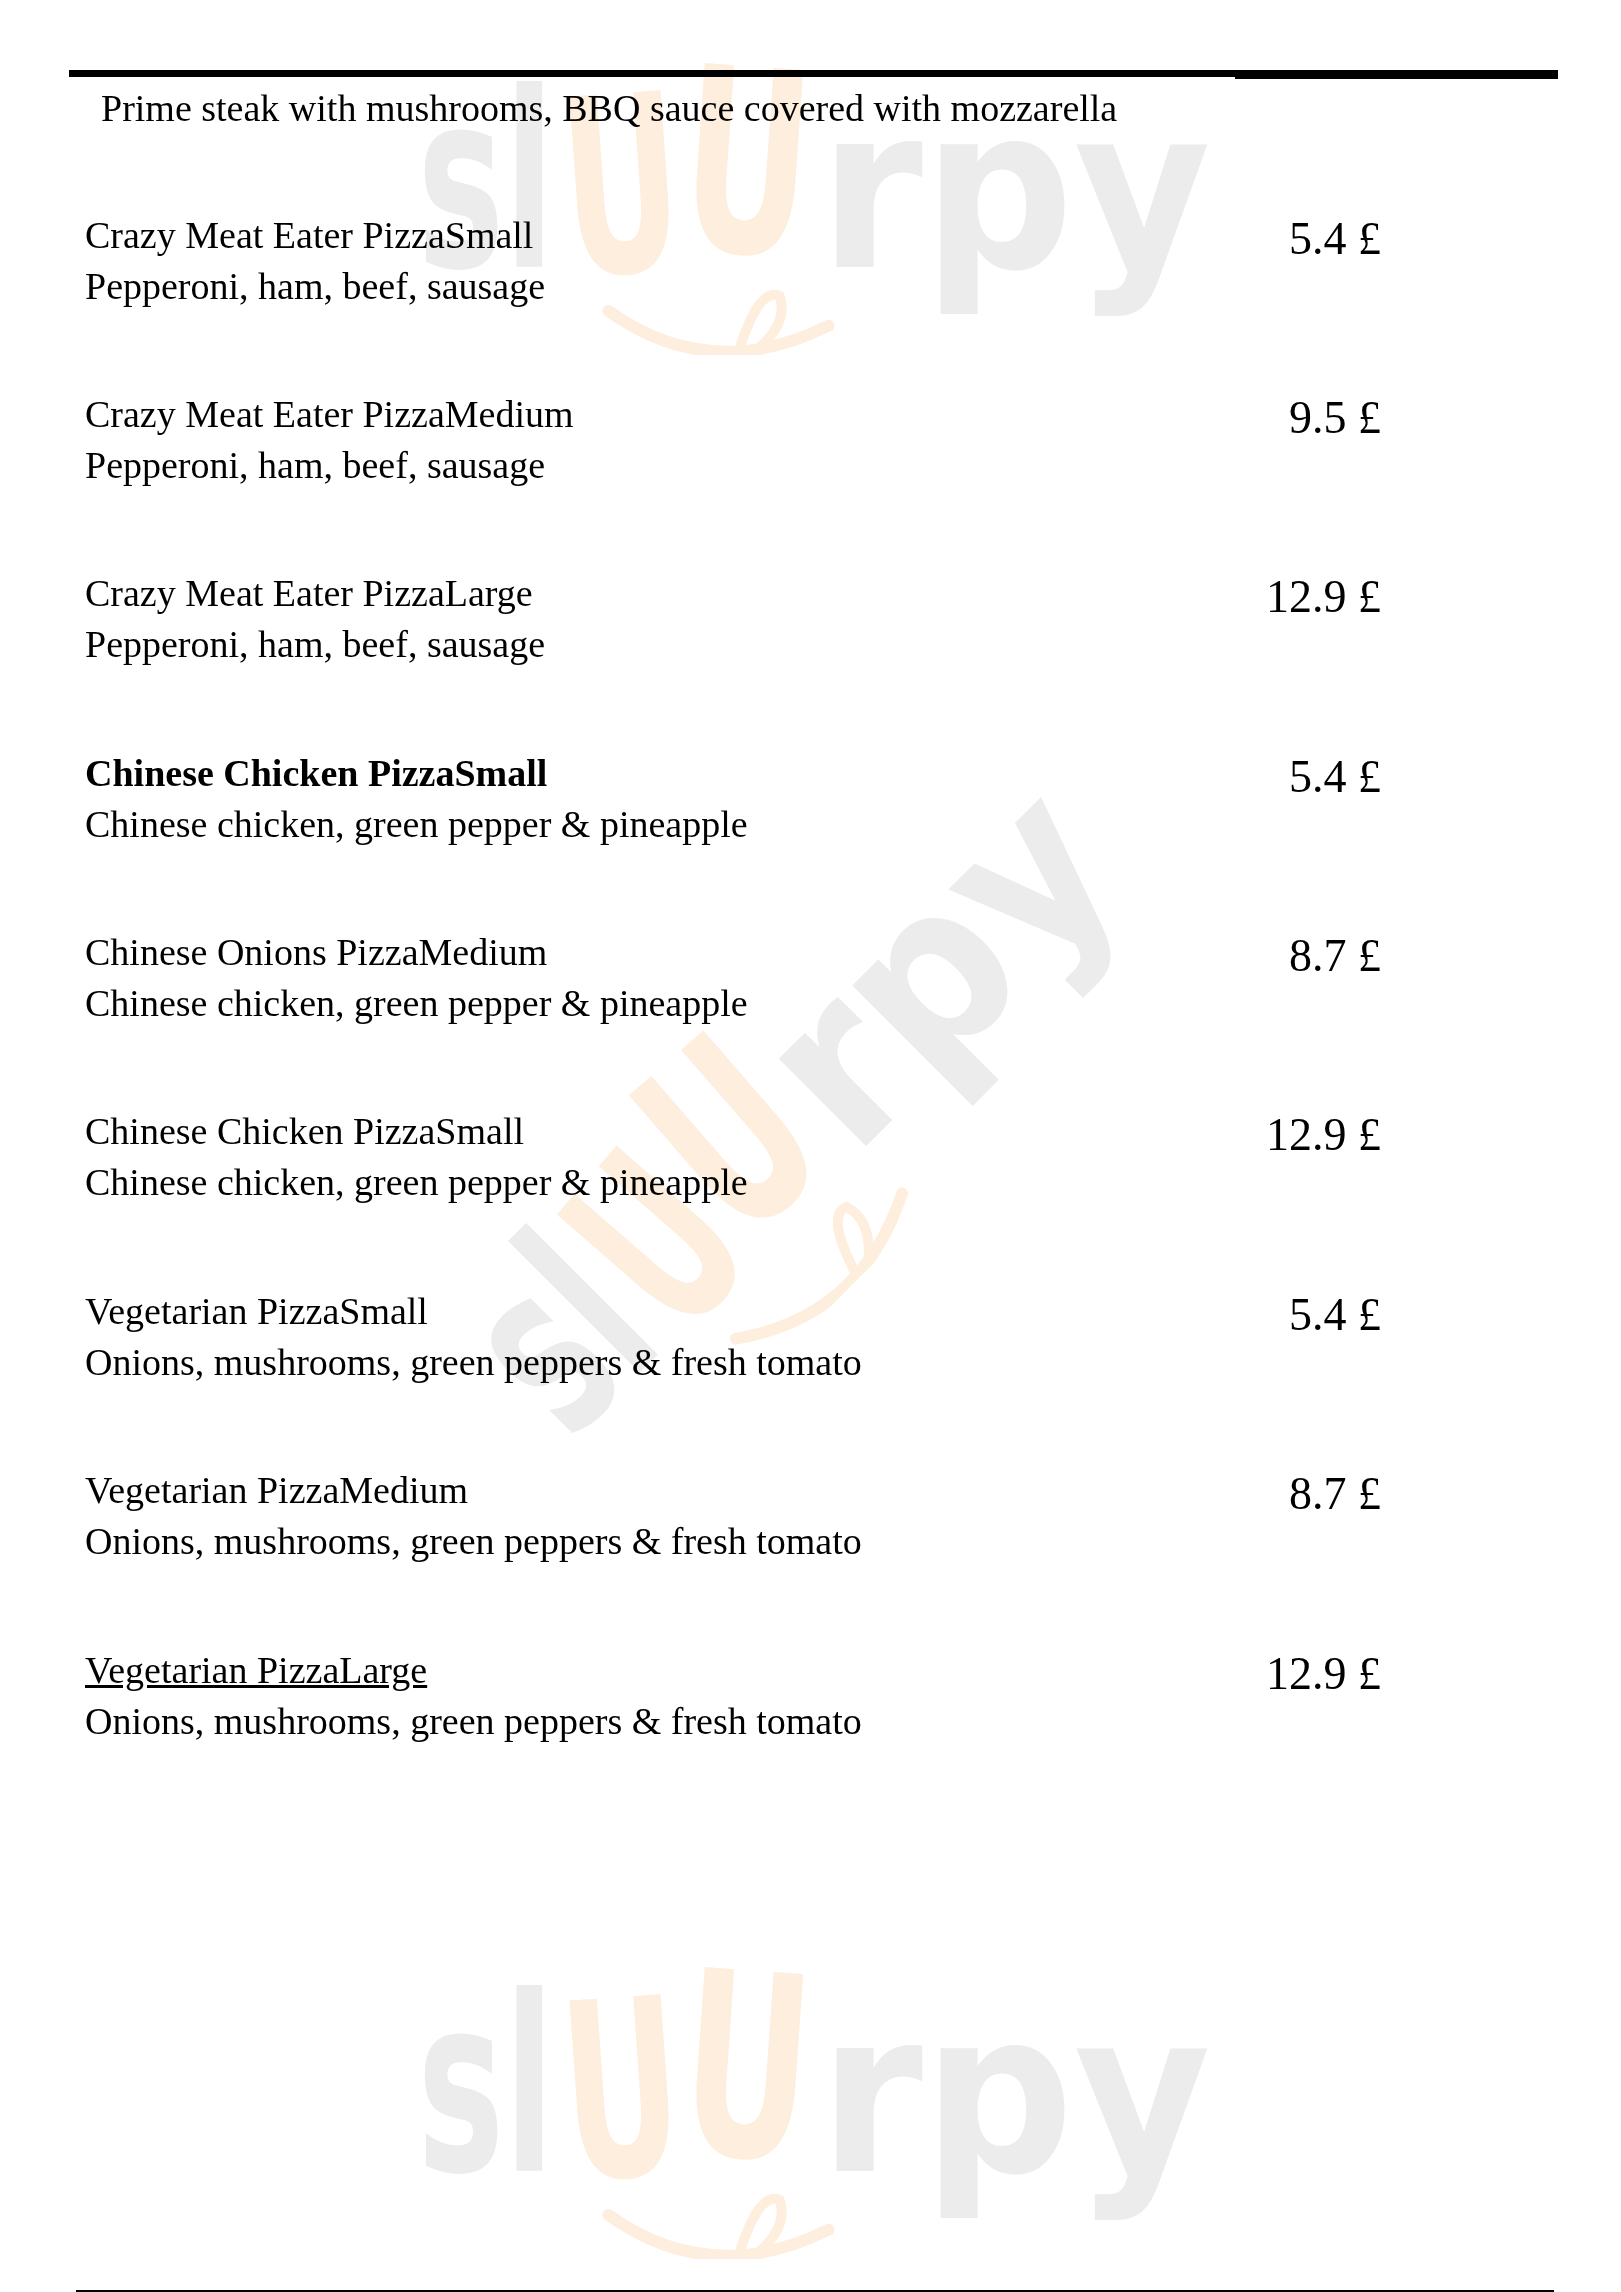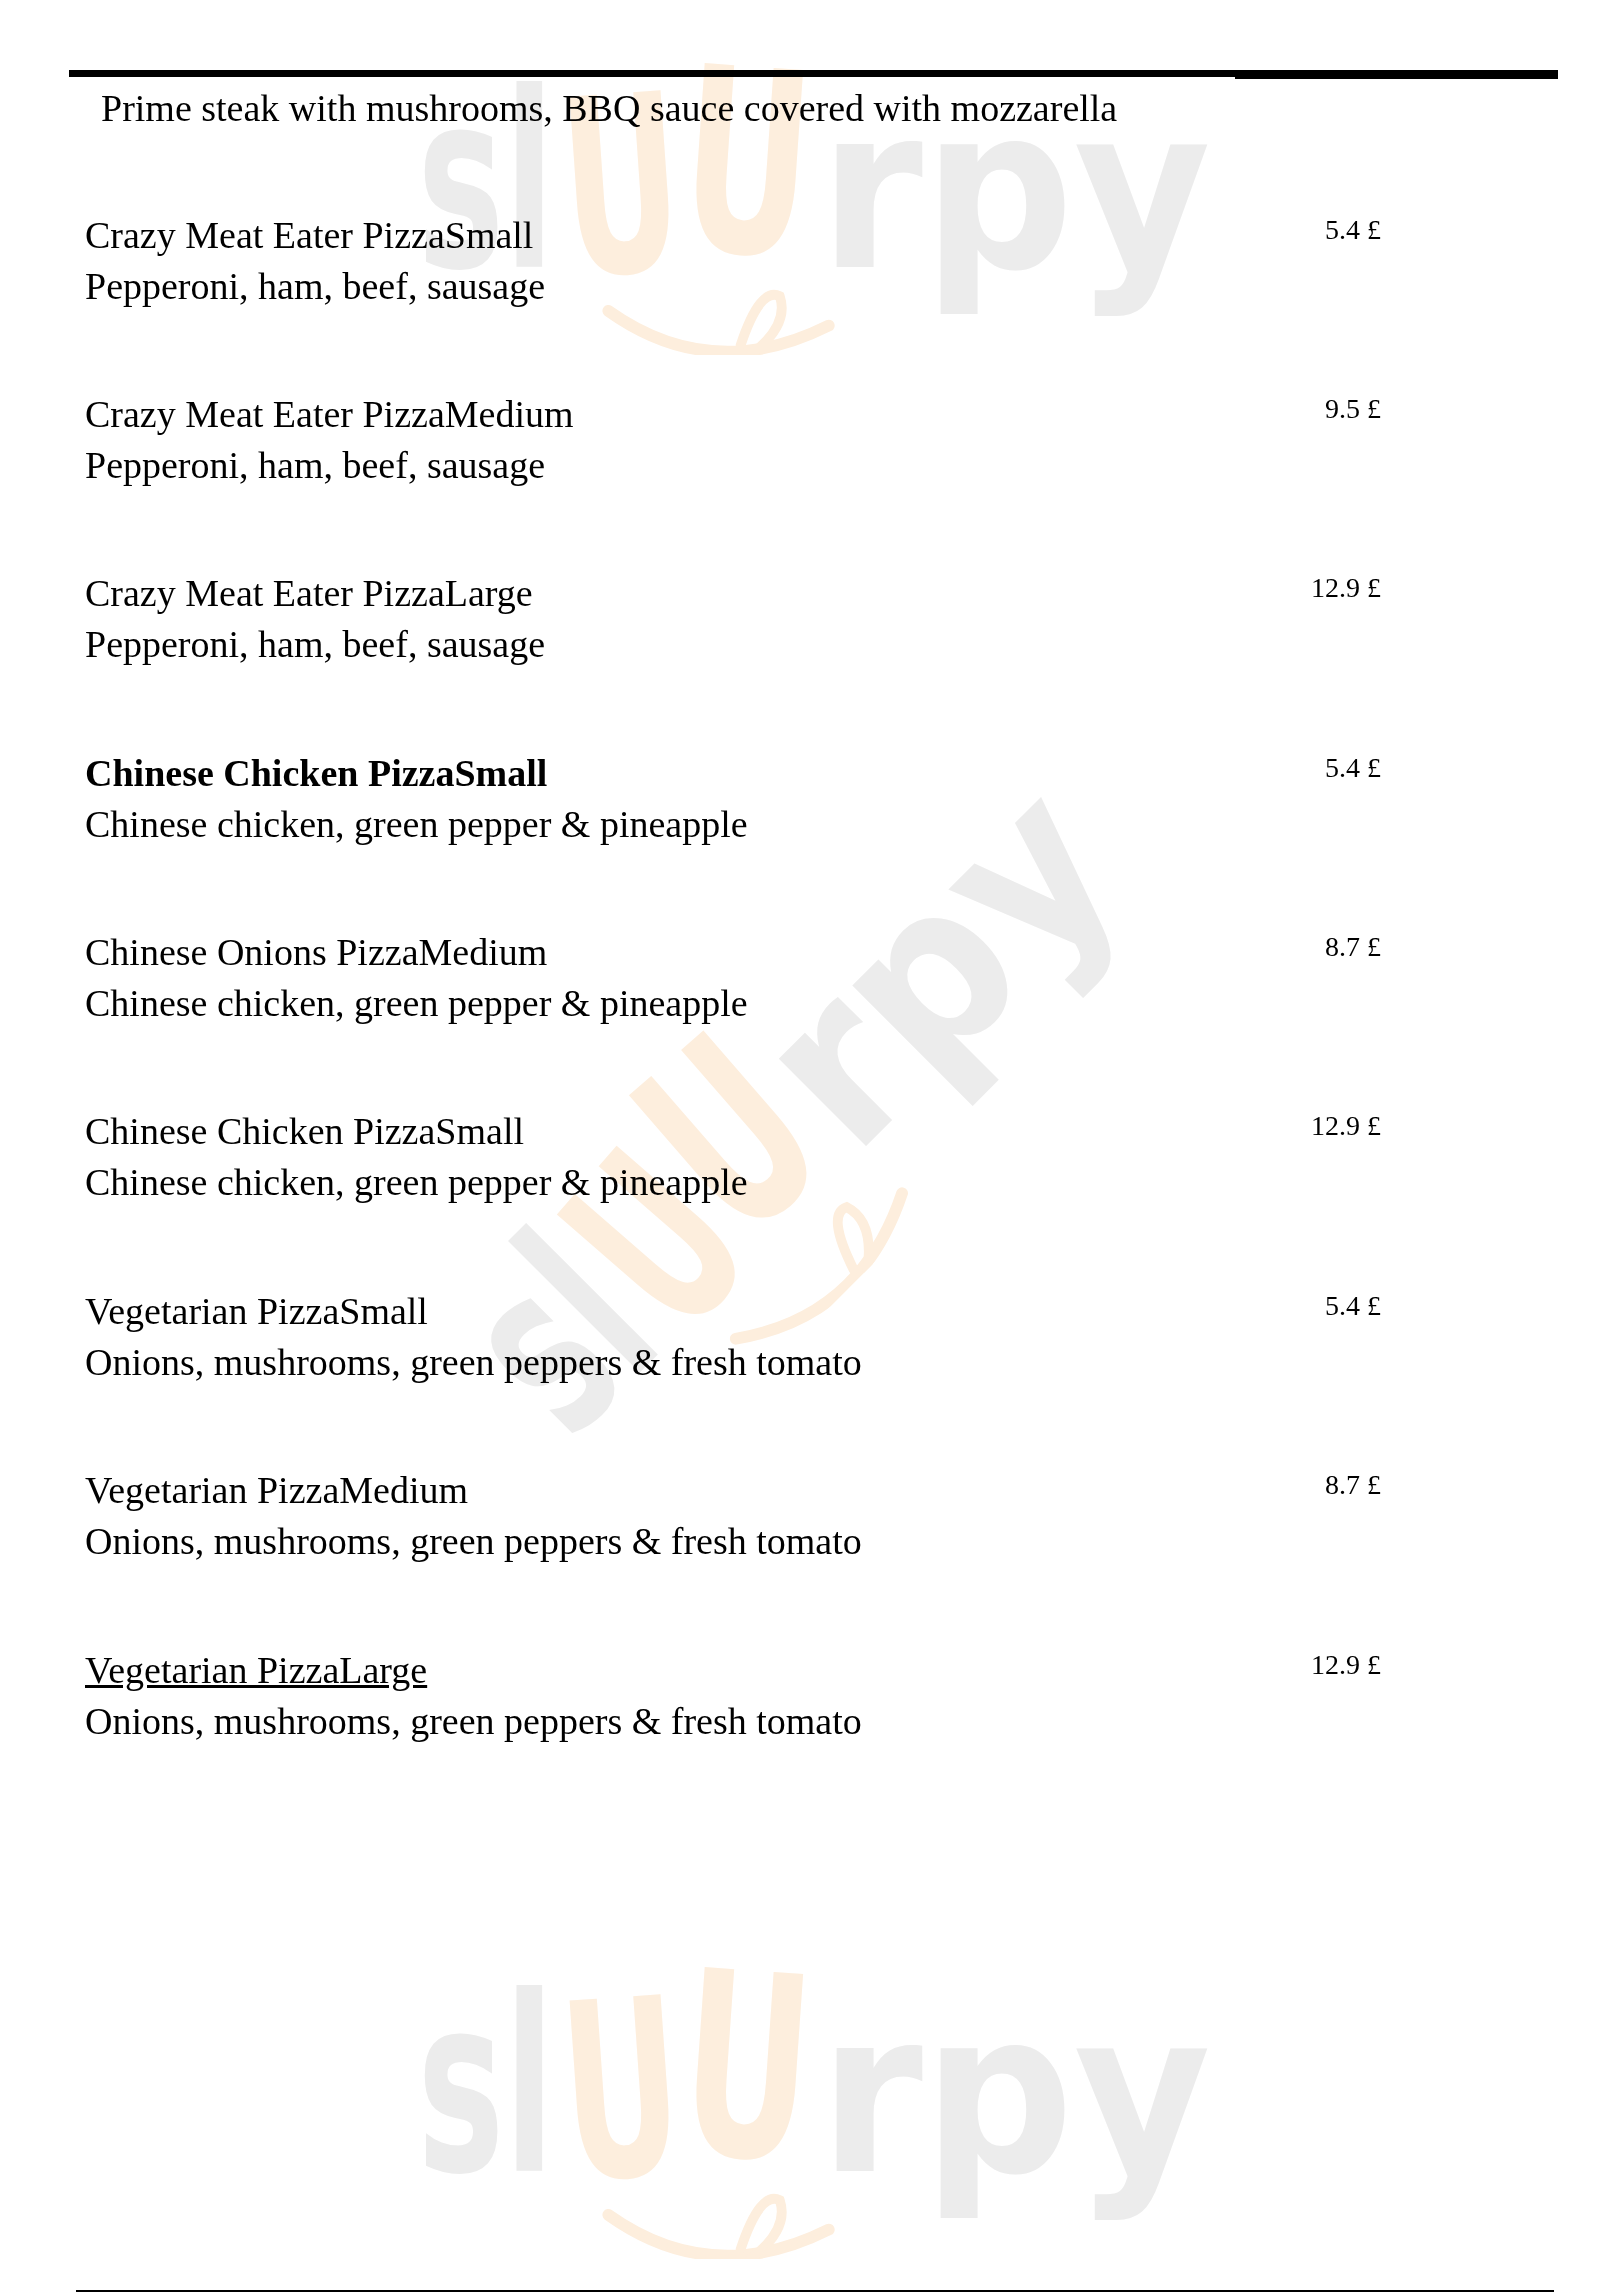--- a/index.html
+++ b/index.html
@@ -7,21 +7,21 @@
          font-family: "Liberation Serif", "DejaVu Serif", serif; color: #000; }
 
   .watermark { position: absolute; width: 804px; height: 294px; pointer-events: none; z-index: 0; }
   .watermark svg { width: 100%; height: 100%; display: block; }
 
   .rule-top-a { position: absolute; left: 69px; top: 70px; width: 1166px; height: 6.9px; background: #000; z-index: 2; }
   .rule-top-b { position: absolute; left: 1235px; top: 70px; width: 323px; height: 8.8px; background: #000; z-index: 2; }
   .rule-bottom { position: absolute; left: 76px; top: 2290px; width: 1478px; height: 2.9px; background: #000; z-index: 2; }
 
   .text-line { position: absolute; left: 85px; font-size: 38px; line-height: 1; white-space: nowrap; z-index: 3; }
-  .price { position: absolute; right: 240px; font-size: 28px; line-height: 1; white-space: nowrap; z-index: 3; text-align: right; }
+  .price { position: absolute; right: 240px; font-size: 46px; line-height: 1; white-space: nowrap; z-index: 3; text-align: right; }
 </style>
 </head>
 <body>
 
 <div class="watermark" style="left:417px; top:61px;">
   <svg viewBox="0 0 820 300">
     <text x="0" y="210" font-family="DejaVu Sans, sans-serif" font-weight="bold" font-size="250" fill="#ececec" textLength="140" lengthAdjust="spacingAndGlyphs">sl</text>
     <text x="150" y="215" font-family="DejaVu Sans, sans-serif" font-weight="bold" font-size="250" fill="#fdeedd" textLength="120" lengthAdjust="spacingAndGlyphs" transform="rotate(-4 210 150)">U</text>
     <text x="270" y="195" font-family="DejaVu Sans, sans-serif" font-weight="bold" font-size="260" fill="#fdeedd" textLength="130" lengthAdjust="spacingAndGlyphs" transform="rotate(4 335 130)">U</text>
     <text x="410" y="210" font-family="DejaVu Sans, sans-serif" font-weight="bold" font-size="230" fill="#ececec" textLength="400" lengthAdjust="spacingAndGlyphs">rpy</text>

